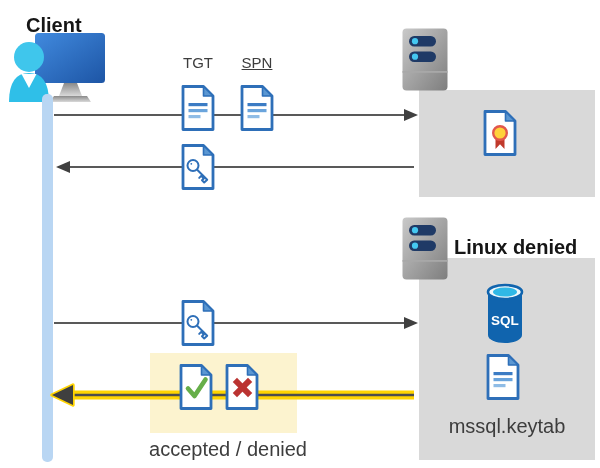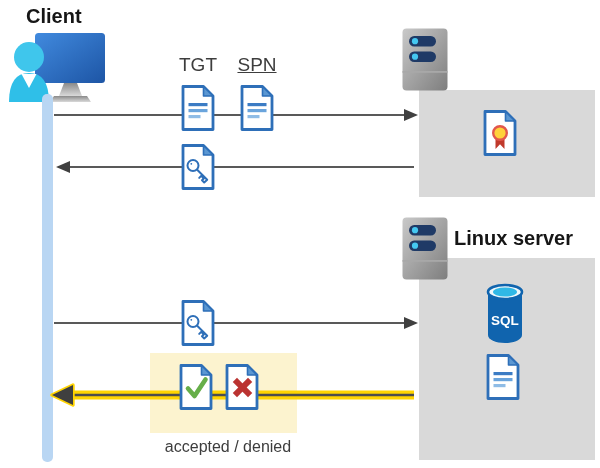--- a/index.html
+++ b/index.html
@@ -1,22 +1,22 @@
 <!DOCTYPE html>
 <html><head>
 <meta charset="utf-8">
 <style>
   html,body{margin:0;padding:0;background:#fff;}
   #stage{
     position:relative;width:600px;height:468px;background:#ffffff;
     font-family:"Liberation Sans","DejaVu Sans",sans-serif;overflow:hidden;
   }
   .abs{position:absolute;}
-  .hdr{font-weight:bold;font-size:20px;color:#161616;line-height:1.2;}
-  .lbl{font-size:19px;color:#3d3d3d;}
+  .hdr{font-weight:bold;font-size:20px;color:#161616;line-height:1.2;margin-top:9px;}
+  .lbl{font-size:15px;color:#3d3d3d;}
   .ctr{text-align:center;}
   .panel{background:#d9d9d9;}
   .timeline{background:#b9d6f3;border-radius:5px;}
   .hl-box{background:#fcf3cf;}
   svg{display:block;}
   .doc{position:absolute;width:40px;height:48px;}
 </style>
 </head>
 <body>
 
@@ -80,21 +80,21 @@
     <path d="M13.5 44 L28.5 44 L21 58 Z" fill="#ffffff"></path>
   </svg>
 
   <div class="abs timeline" style="left:42px;top:94px;width:11px;height:368px;"></div>
 
   <div class="abs panel" style="left:419px;top:90px;width:176px;height:107px;"></div>
   <svg class="abs" style="left:402px;top:28px;" width="46" height="63" viewBox="0 0 46 63">
       <use href="#server-body"></use>
     </svg>
 
-  <div class="abs hdr" style="left:454px;top:226px;width:140px;">Linux server</div>
+  <div class="abs hdr" style="left:454px;top:226px;width:140px;">Linux denied</div>
   <div class="abs panel" style="left:419px;top:258px;width:176px;height:202px;"></div>
   <svg class="abs" style="left:402px;top:217px;" width="46" height="63" viewBox="0 0 46 63">
       <use href="#server-body"></use>
     </svg>
 
   <svg class="abs" style="left:54px;top:105px;" width="364" height="20">
     <line x1="0" y1="10" x2="351" y2="10" stroke="#595959" stroke-width="2"></line>
     <polygon points="350,4 364,10 350,16" fill="#404040"></polygon>
   </svg>
 
@@ -136,31 +136,32 @@
     <path d="M2 9 V52 C2 56.5 9.6 60 19 60 C28.4 60 36 56.5 36 52 V9 Z" fill="#1064ae"></path>
     <ellipse cx="19" cy="9" rx="17" ry="7" fill="#eef7fb" stroke="#1064ae" stroke-width="2.6"></ellipse>
     <ellipse cx="19" cy="9" rx="12" ry="4.6" fill="#30b8e6"></ellipse>
     <text x="19" y="42" text-anchor="middle" font-family="Liberation Sans, sans-serif" font-size="13.5" font-weight="bold" fill="#ffffff">SQL</text>
   </svg>
 
   <svg class="doc" style="left:483px;top:353px;" viewBox="0 0 40 48">
       <use href="#doc-frame"></use>
       <use href="#doc-lines"></use>
     </svg>
+  <div class="abs lbl ctr" style="left:419px;top:415px;width:176px;font-size:20px;">mssql.keytab</div>
 
   <div class="abs hl-box" style="left:150px;top:353px;width:147px;height:80px;"></div>
   <svg class="abs" style="left:50px;top:383px;" width="364" height="24">
     <line x1="18" y1="12" x2="364" y2="12" stroke="#ffd400" stroke-width="9"></line>
     <line x1="18" y1="12" x2="364" y2="12" stroke="#4d4d4d" stroke-width="2.6"></line>
     <polygon points="23,2 2,12 23,22" fill="#3f3f3f" stroke="#ffd400" stroke-width="3.4" paint-order="stroke" stroke-linejoin="round"></polygon>
   </svg>
   <svg class="doc" style="left:176px;top:363px;" viewBox="0 0 40 48">
       <use href="#doc-frame"></use>
       <use href="#doc-check"></use>
     </svg>
   <svg class="doc" style="left:222px;top:363px;" viewBox="0 0 40 48">
       <use href="#doc-frame"></use>
       <use href="#doc-x"></use>
     </svg>
 
-  <div class="abs lbl ctr" style="left:123px;top:438px;width:210px;font-size:16px;">accepted / denied</div>
+  <div class="abs lbl ctr" style="left:123px;top:438px;width:210px;font-size:20px;">accepted / denied</div>
 
 </div>
 
 </body></html>

